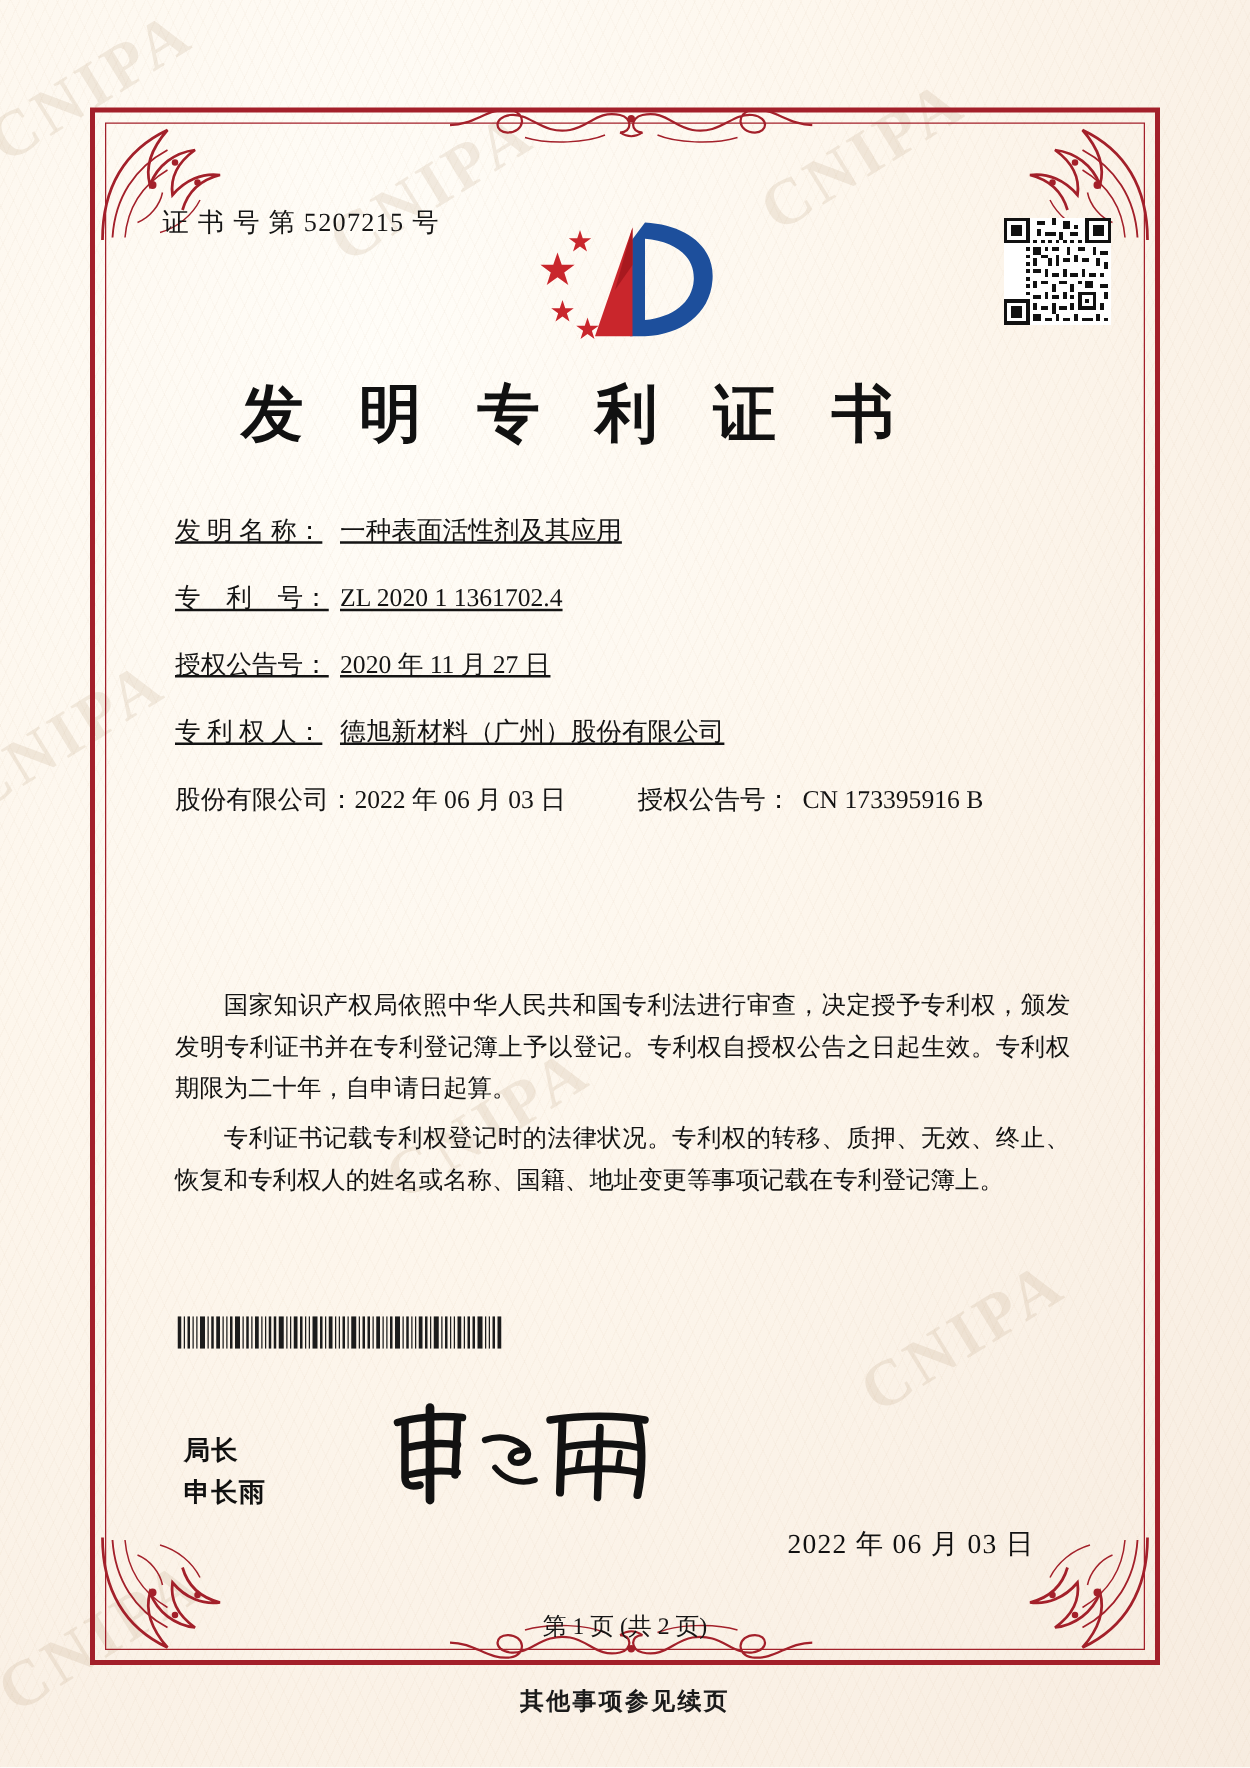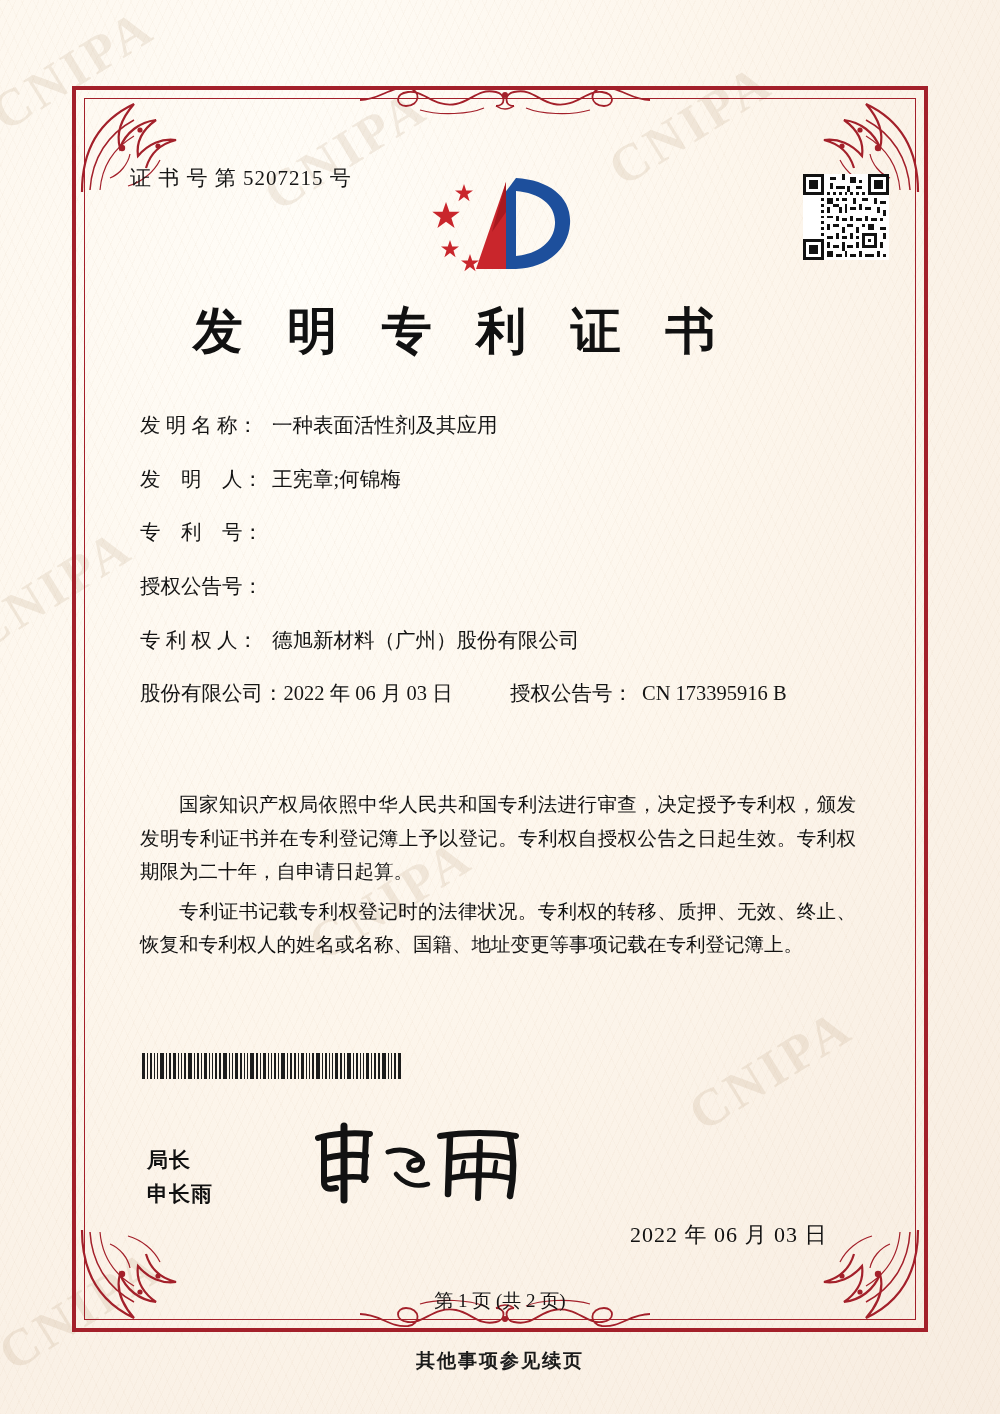--- a/index.html
+++ b/index.html
@@ -134,20 +134,21 @@
     left: 140px; top: 412px;
     width: 740px;
     font-size: 20.5px;
     line-height: 1.35;
     color: #141414;
   }
   .field-row {
     display: flex;
     align-items: center;
     margin-bottom: 26px;
+    text-decoration: underline;
   }
   .field-label {
     flex: 0 0 132px;
     letter-spacing: 0px;
     white-space: nowrap;
   }
   .lbl-addr { letter-spacing: 0; }
   .field-value { flex: 1 1 auto; }
   .field-value .line2 { display: block; margin-top: 4px; }
 
@@ -441,31 +442,29 @@
 
     <div class="title">发 明 专 利 证 书</div>
 
     <div class="fields">
 
       <div class="field-row">
         <div class="field-label">发 明 名 称：</div>
         <div class="field-value">一种表面活性剂及其应用</div>
       </div>
 
-      <div class="field-row">
-        <div class="field-label">发　明　人：</div>
-        <div class="field-value">王宪章;何锦梅</div>
-      </div>
 
       <div class="field-row">
         <div class="field-label">专　利　号：</div>
+        <div class="field-value">ZL 2020 1 1361702.4</div>
       </div>
 
       <div class="field-row">
         <div class="field-label">授权公告号：</div>
+        <div class="field-value">2020 年 11 月 27 日</div>
       </div>
 
       <div class="field-row">
         <div class="field-label">专 利 权 人：</div>
         <div class="field-value">德旭新材料（广州）股份有限公司</div>
       </div>
 
 
       <div class="row-dual">
         <div class="seg1">

